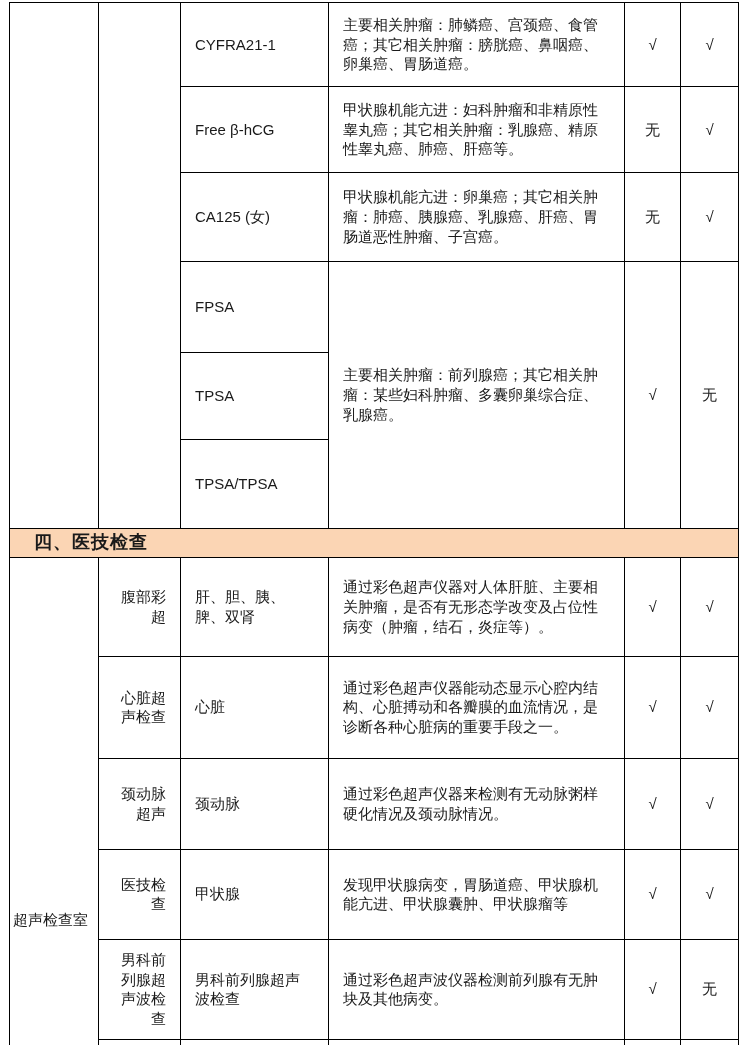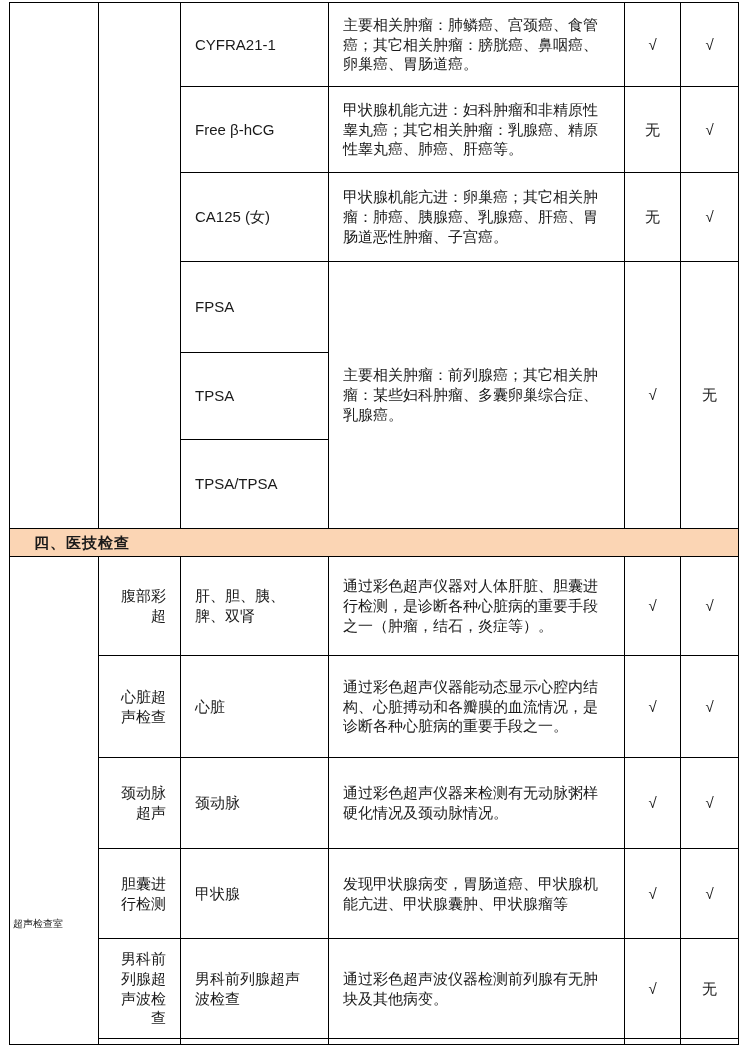--- a/index.html
+++ b/index.html
@@ -37,31 +37,31 @@
   td.c-chk {
     text-align: center;
     font-size: 16px;
     padding: 1px 2px;
   }
   td.no-top { border-top: none; }
   td.no-bottom { border-bottom: none; }
   tr.section-row td {
     background: #fbd5b4;
     font-weight: bold;
-    font-size: 15px;
+    font-size: 18px;
     padding: 2px 4px 2px 24px;
     letter-spacing: 1px;
   }
   td.dept-cell { position: relative; }
   td.dept-cell .dept-label {
     position: absolute;
-    top: 360px;
+    top: 352px;
     left: 3px;
     white-space: nowrap;
-    font-size: 10px;
+    font-size: 15px;
   }
 </style>
 </head>
 <body>
 
 <div class="sheet">
   <table class="exam">
     <colgroup>
       <col style="width:89px">
       <col style="width:82px">
@@ -109,40 +109,40 @@
       <tr class="section-row" style="height:28px">
         <td colspan="6">四、医技检查</td>
       </tr>
 
       <tr style="height:99px">
         <td class="c-dept dept-cell no-bottom" rowspan="6">
           <span class="dept-label">超声检查室</span>
         </td>
         <td class="c-cat">腹部彩超</td>
         <td class="c-name">肝、胆、胰、脾、双肾</td>
-        <td class="c-desc">通过彩色超声仪器对人体肝脏、胆囊进行检测，是诊断各种心脏病的重要手段之一（肿瘤，结石，炎症等）。</td>
+        <td class="c-desc">通过彩色超声仪器对人体肝脏、主要相关肿瘤，是否有无形态学改变及占位性病变（肿瘤，结石，炎症等）。</td>
         <td class="c-chk">√</td>
         <td class="c-chk">√</td>
       </tr>
       <tr style="height:102px">
         <td class="c-cat">心脏超声检查</td>
         <td class="c-name">心脏</td>
         <td class="c-desc">通过彩色超声仪器能动态显示心腔内结构、心脏搏动和各瓣膜的血流情况，是诊断各种心脏病的重要手段之一。</td>
         <td class="c-chk">√</td>
         <td class="c-chk">√</td>
       </tr>
       <tr style="height:91px">
         <td class="c-cat">颈动脉超声</td>
         <td class="c-name">颈动脉</td>
         <td class="c-desc">通过彩色超声仪器来检测有无动脉粥样硬化情况及颈动脉情况。</td>
         <td class="c-chk">√</td>
         <td class="c-chk">√</td>
       </tr>
       <tr style="height:90px">
-        <td class="c-cat">胆囊进行检测</td>
+        <td class="c-cat">医技检查</td>
         <td class="c-name">甲状腺</td>
         <td class="c-desc">发现甲状腺病变，胃肠道癌、甲状腺机能亢进、甲状腺囊肿、甲状腺瘤等</td>
         <td class="c-chk">√</td>
         <td class="c-chk">√</td>
       </tr>
       <tr style="height:100px">
         <td class="c-cat">男科前列腺超声波检查</td>
         <td class="c-name">男科前列腺超声波检查</td>
         <td class="c-desc">通过彩色超声波仪器检测前列腺有无肿块及其他病变。</td>
         <td class="c-chk">√</td>

